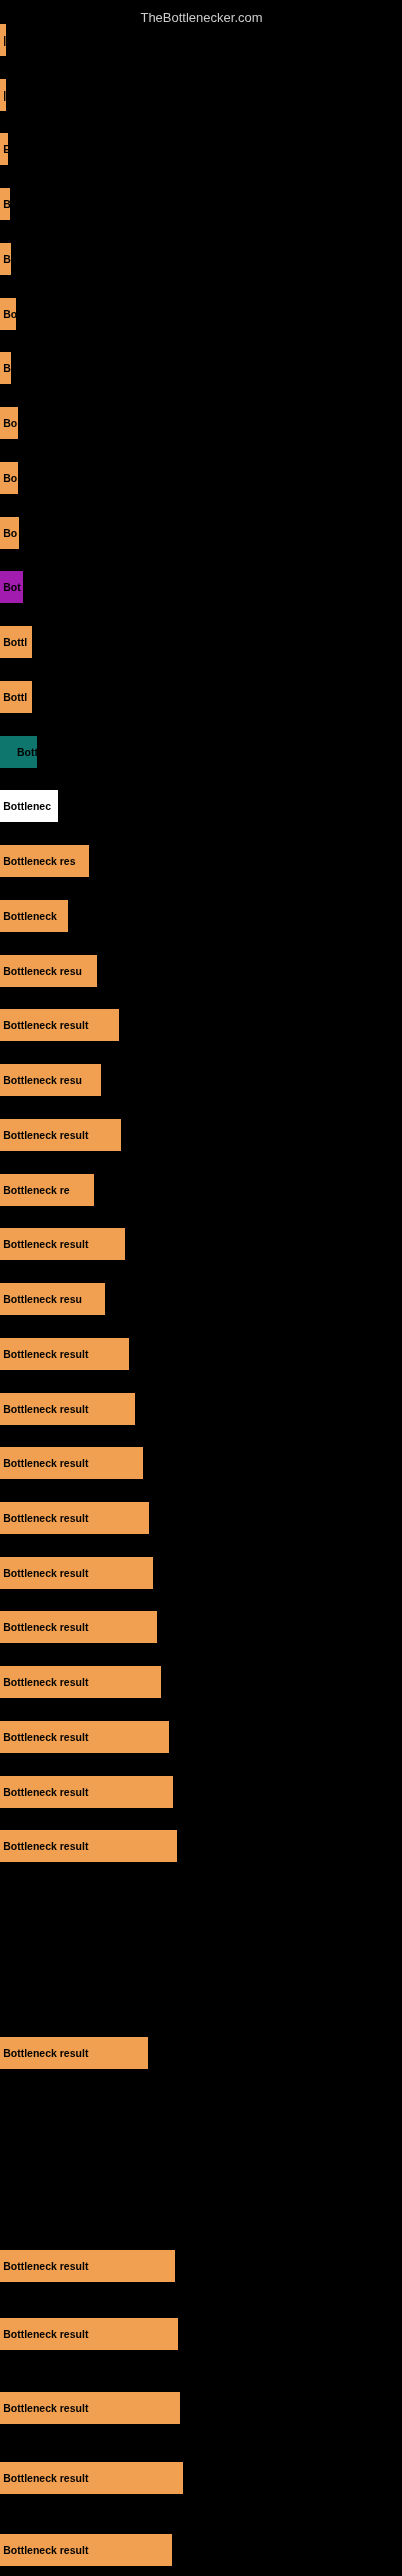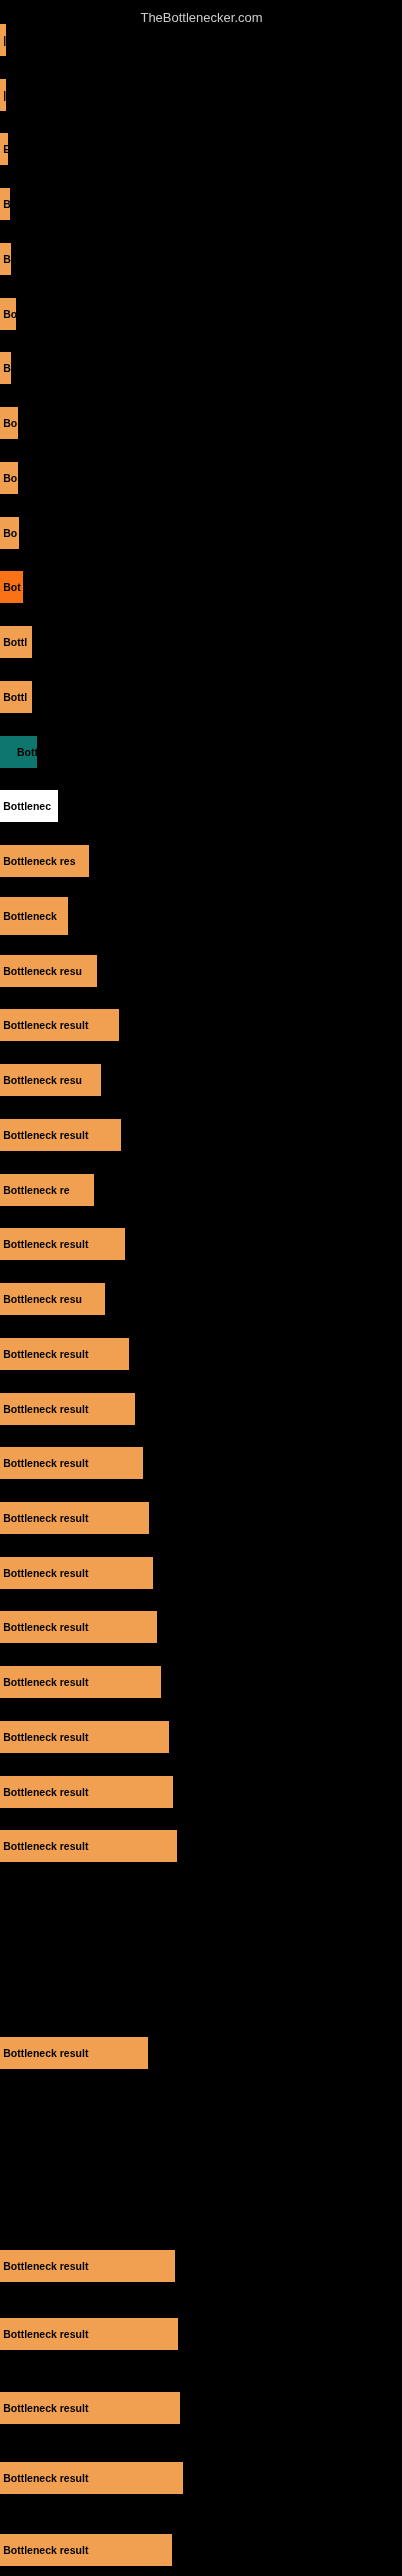--- a/index.html
+++ b/index.html
@@ -65,39 +65,39 @@
     <div style="position: absolute; left: 0px; top: 383px; display: flex; align-items: center; height: 32px;">
       <div style="background-color: rgb(240, 160, 80); color: rgb(0, 0, 0); font-size: 10.5px; font-weight: bold; display: flex; align-items: center; padding: 0px 3.2px; height: 32px; width: 17.7px; white-space: nowrap; overflow: hidden;">Bo</div>
     </div>
     <div style="position: absolute; left: 0px; top: 438px; display: flex; align-items: center; height: 32px;">
       <div style="background-color: rgb(240, 160, 80); color: rgb(0, 0, 0); font-size: 10.5px; font-weight: bold; display: flex; align-items: center; padding: 0px 3.2px; height: 32px; width: 17.7px; white-space: nowrap; overflow: hidden;">Bo</div>
     </div>
     <div style="position: absolute; left: 0px; top: 493px; display: flex; align-items: center; height: 32px;">
       <div style="background-color: rgb(240, 160, 80); color: rgb(0, 0, 0); font-size: 10.5px; font-weight: bold; display: flex; align-items: center; padding: 0px 3.2px; height: 32px; width: 19.3px; white-space: nowrap; overflow: hidden;">Bo</div>
     </div>
     <div style="position: absolute; left: 0px; top: 547px; display: flex; align-items: center; height: 32px;">
-      <div style="background-color: #f97316; color: rgb(0, 0, 0); font-size: 10.5px; font-weight: bold; display: flex; align-items: center; padding: 0px 3.2px; height: 32px; width: 22.5px; white-space: nowrap; overflow: hidden;">Bot</div>
+      <div style="background-color: #a21caf; color: rgb(0, 0, 0); font-size: 10.5px; font-weight: bold; display: flex; align-items: center; padding: 0px 3.2px; height: 32px; width: 22.5px; white-space: nowrap; overflow: hidden;">Bot</div>
     </div>
     <div style="position: absolute; left: 0px; top: 602px; display: flex; align-items: center; height: 32px;">
       <div style="background-color: rgb(240, 160, 80); color: rgb(0, 0, 0); font-size: 10.5px; font-weight: bold; display: flex; align-items: center; padding: 0px 3.2px; height: 32px; width: 32px; white-space: nowrap; overflow: hidden;">Bottl</div>
     </div>
     <div style="position: absolute; left: 0px; top: 657px; display: flex; align-items: center; height: 32px;">
       <div style="background-color: rgb(240, 160, 80); color: rgb(0, 0, 0); font-size: 10.5px; font-weight: bold; display: flex; align-items: center; padding: 0px 3.2px; height: 32px; width: 32px; white-space: nowrap; overflow: hidden;">Bottl</div>
     </div>
     <div style="position: absolute; left: 0px; top: 712px; display: flex; align-items: center; height: 32px;">
       <div style="background-color: #0f766e; color: rgb(0, 0, 0); font-size: 10.5px; font-weight: bold; display: flex; align-items: center; padding: 0px 17px; height: 32px; width: 37px; white-space: nowrap; overflow: hidden;">Bottle</div>
     </div>
     <div style="position: absolute; left: 0px; top: 766px; display: flex; align-items: center; height: 32px;">
       <div style="background-color: #ffffff; color: rgb(0, 0, 0); font-size: 10.5px; font-weight: bold; display: flex; align-items: center; padding: 0px 3.2px; height: 32px; width: 58px; white-space: nowrap; overflow: hidden;">Bottlenec</div>
     </div>
     <div style="position: absolute; left: 0px; top: 821px; display: flex; align-items: center; height: 32px;">
       <div style="background-color: rgb(240, 160, 80); color: rgb(0, 0, 0); font-size: 10.5px; font-weight: bold; display: flex; align-items: center; padding: 0px 3.2px; height: 32px; width: 89px; white-space: nowrap; overflow: hidden;">Bottleneck res</div>
     </div>
     <div style="position: absolute; left: 0px; top: 876px; display: flex; align-items: center; height: 32px;">
-      <div style="background-color: rgb(240, 160, 80); color: rgb(0, 0, 0); font-size: 10.5px; font-weight: bold; display: flex; align-items: center; padding: 0px 3.2px; height: 38px; width: 68px; white-space: nowrap; overflow: hidden;">Bottleneck</div>
+      <div style="background-color: rgb(240, 160, 80); color: rgb(0, 0, 0); font-size: 10.5px; font-weight: bold; display: flex; align-items: center; padding: 0px 3.2px; height: 32px; width: 68px; white-space: nowrap; overflow: hidden;">Bottleneck</div>
     </div>
     <div style="position: absolute; left: 0px; top: 931px; display: flex; align-items: center; height: 32px;">
       <div style="background-color: rgb(240, 160, 80); color: rgb(0, 0, 0); font-size: 10.5px; font-weight: bold; display: flex; align-items: center; padding: 0px 3.2px; height: 32px; width: 97px; white-space: nowrap; overflow: hidden;">Bottleneck resu</div>
     </div>
     <div style="position: absolute; left: 0px; top: 985px; display: flex; align-items: center; height: 32px;">
       <div style="background-color: rgb(240, 160, 80); color: rgb(0, 0, 0); font-size: 10.5px; font-weight: bold; display: flex; align-items: center; padding: 0px 3.2px; height: 32px; width: 119px; white-space: nowrap; overflow: hidden;">Bottleneck result</div>
     </div>
     <div style="position: absolute; left: 0px; top: 1040px; display: flex; align-items: center; height: 32px;">
       <div style="background-color: rgb(240, 160, 80); color: rgb(0, 0, 0); font-size: 10.5px; font-weight: bold; display: flex; align-items: center; padding: 0px 3.2px; height: 32px; width: 101px; white-space: nowrap; overflow: hidden;">Bottleneck resu</div>
     </div>

